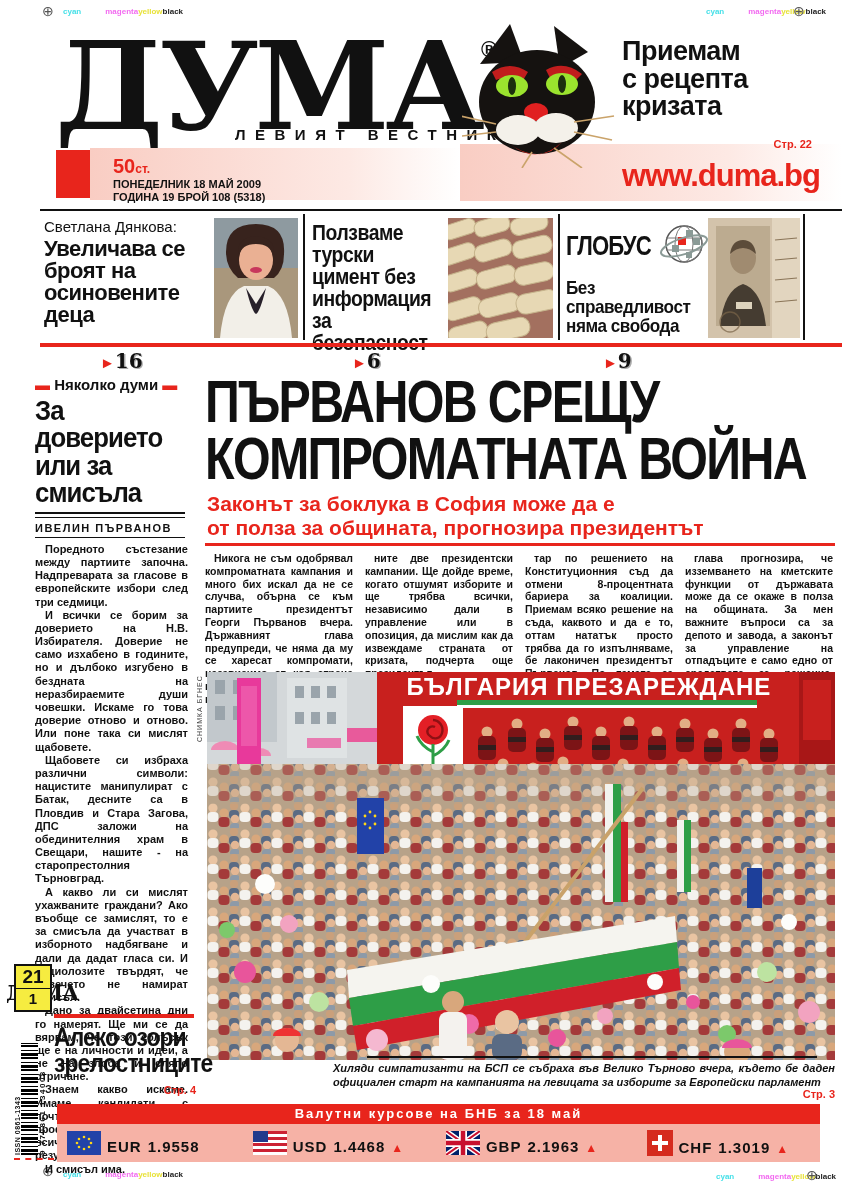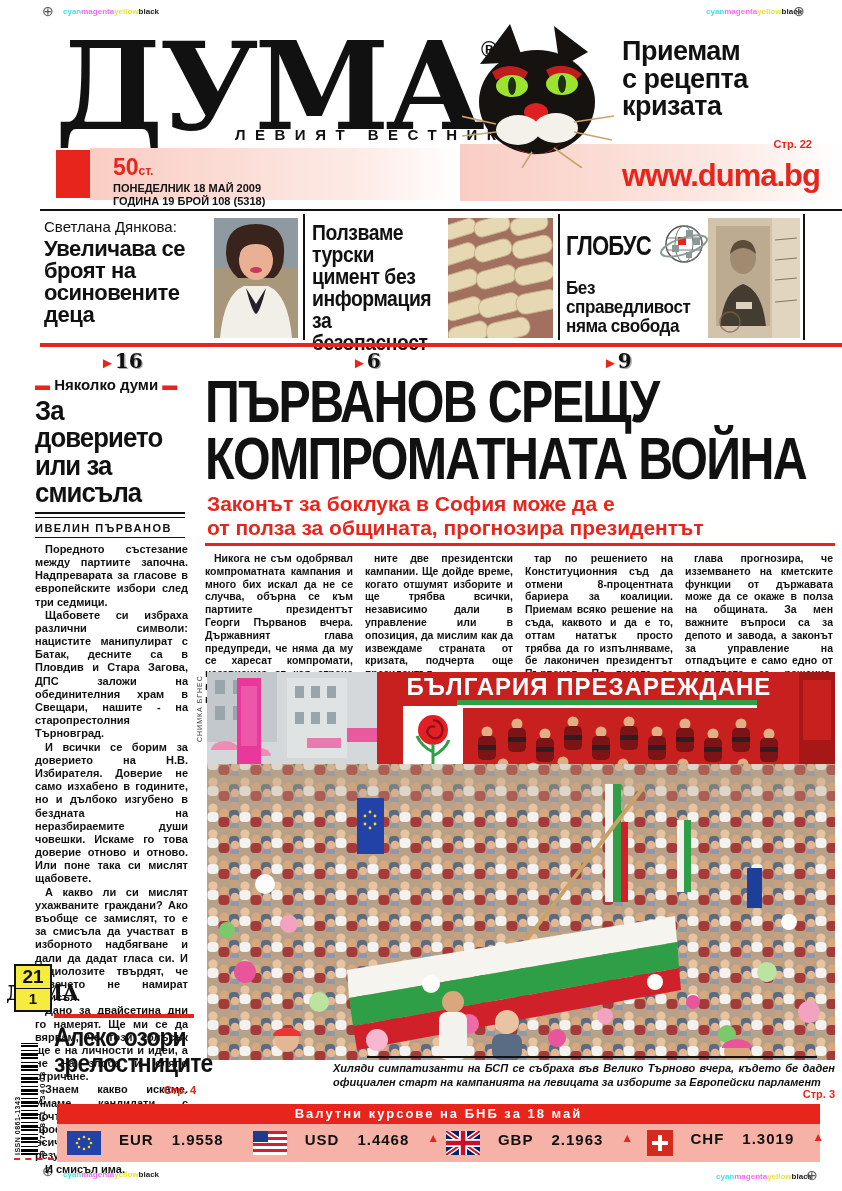--- a/index.html
+++ b/index.html
@@ -6,28 +6,28 @@
   #page{position:relative;width:842px;height:1191px;background:#fff;margin:0 auto;
         font-family:"Liberation Sans",sans-serif;overflow:hidden;color:#111;}
   .abs{position:absolute;}
   .cond{transform-origin:0 0;display:inline-block;}
   .red{color:#e8251c;}
   .b{font-weight:bold;}
   .just{text-align:justify;}
   
   .mark{font-size:8px;color:#555;}
   .cmyk{font-size:8px;font-weight:bold;letter-spacing:0;}
-  .cmyk .c{color:#47e0e8;} .cmyk .m{color:#f26bf0;} .cmyk .y{color:#e8e23a;} .cmyk .k{color:#222;}
+  .cmyk .c{color:#47e0e8;} .cmyk .m{color:#f26bf0;margin-left:24px;} .cmyk .y{color:#e8e23a;} .cmyk .k{color:#222;}
   
   .logo{font-family:"DejaVu Serif",serif;font-weight:bold;font-size:122px;letter-spacing:-4px;
         line-height:.92;transform:scale(.98,1.05);transform-origin:0 0;}
   .tagline{font-size:15px;font-weight:bold;letter-spacing:9.5px;}
   .pinkbar{background:linear-gradient(90deg,#f9cdc3,#fde9e4 70%,#fff);}
   .pricebox{font-size:11px;font-weight:bold;line-height:1.2;}
-  .price{font-size:23px;color:#e8251c;font-weight:bold;}
+  .price{font-size:20px;color:#e8251c;font-weight:bold;}
   .site{font-size:31px;font-weight:bold;color:#e8251c;letter-spacing:-1px;}
   .promo{font-size:27px;font-weight:bold;line-height:1.02;letter-spacing:-.5px;}
   
   .t-kicker{font-size:15px;}
   .t-title{font-size:22px;font-weight:bold;line-height:1.0;letter-spacing:-.5px;}
   .vline{width:2px;background:#111;}
   .marker{font-family:"DejaVu Serif",serif;font-weight:bold;font-size:20px;
           text-shadow:1.3px 1.3px 0 #aaa;}
   .tri{color:#e8251c;font-size:15px;}
   
@@ -53,21 +53,21 @@
   .barcode-rot{transform:rotate(-90deg);transform-origin:0 0;width:112px;height:40px;
                border-left:2px dashed #e8251c;padding-left:3px;}
   .bc-issn{font-size:7px;font-weight:bold;letter-spacing:.5px;}
   .bc-bars{height:17px;background:repeating-linear-gradient(90deg,#000 0 2px,#fff 2px 3px,#000 3px 6px,#fff 6px 8px,#000 8px 9px,#fff 9px 12px);}
   .bc-dig{font-size:8px;font-weight:bold;letter-spacing:1.5px;}
   .aleko{font-size:26px;font-weight:bold;line-height:1.0;letter-spacing:-1px;}
   
   .cur-head{background:#e8251c;color:#fff;font-size:13px;font-weight:bold;letter-spacing:2px;
             text-align:center;line-height:20px;height:20px;}
   .cur-row{background:#f6b2a6;height:38px;display:flex;align-items:center;padding:0 10px;}
-  .cur-item{display:flex;align-items:flex-start;gap:18px;font-size:15px;font-weight:bold;letter-spacing:1px;}
+  .cur-item{display:flex;align-items:flex-end;gap:6px;font-size:15px;font-weight:bold;letter-spacing:1px;}
   .up{color:#e8251c;font-size:12px;}
   .flag{display:inline-block;line-height:0;}
   .rule-red{background:#e8251c;}
   .rule-blk{background:#111;}
 </style>
 </head>
 <body>
 
 <div id="page">
 
@@ -208,22 +208,22 @@
   <div class="abs" style="left:603px;top:349px;"><span class="tri">►</span><span class="marker">9</span></div>
 
   <div class="abs" style="left:35px;top:376px;width:153px;">
     <div class="op-head"><span class="dash">▬ </span><span>Няколко думи</span><span class="dash"> ▬</span></div>
     <div class="op-title cond" style="transform:scaleX(.92);width:166px;margin-top:4px;">За доверието или за смисъла</div>
     <div style="border-top:2px solid #111;border-bottom:1px solid #111;height:3px;width:150px;margin-top:5px;"></div>
     <div class="op-by" style="margin-top:4px;">ИВЕЛИН ПЪРВАНОВ</div>
     <div style="border-top:1.5px solid #111;width:150px;margin-top:3px;margin-bottom:5px;"></div>
     <div class="op-body just">
       <p>Поредното състезание между партиите започна. Надпреварата за гласове в европейските избори след три седмици.</p>
+      <p>И всички се борим за доверието на Н.В. Избирателя. Доверие не само изхабено в годините, но и дълбоко изгубено в бездната на неразбираемите души човешки. Искаме го това доверие отново и отново. Или поне така си мислят щабовете.</p>
       <p>Щабовете си избраха различни символи: нацистите манипулират с Батак, десните са в Пловдив и Стара Загова, ДПС заложи на обединителния храм в Свещари, нашите - на старопрестолния Търновград.</p>
-      <p>И всички се борим за доверието на Н.В. Избирателя. Доверие не само изхабено в годините, но и дълбоко изгубено в бездната на неразбираемите души човешки. Искаме го това доверие отново и отново. Или поне така си мислят щабовете.</p>
       <p>А какво ли си мислят ухажваните граждани? Ако въобще се замислят, то е за смисъла да участват в изборното надбягване и дали да дадат гласа си. И социолозите твърдят, че повечето не намират смисъл.</p>
       <p>Дано за двайсетина дни го намерят. Ще ми се да вярвам, че този сблъсък ще е на личности и идеи, а не на злоба и сляпо отричане.</p>
       <p>Знаем какво искаме. Имаме кандидати с почтеност и професионализъм. От всички ни зависи резултатът.</p>
       <p>И смисъл има.</p>
     </div>
   </div>
 
   <div class="abs" style="left:205px;top:374px;">
     <div class="headline cond" style="transform:scaleX(.82);">ПЪРВАНОВ СРЕЩУ</div>
     <div class="headline cond" style="transform:scaleX(.82);">КОМПРОМАТНАТА ВОЙНА</div>

